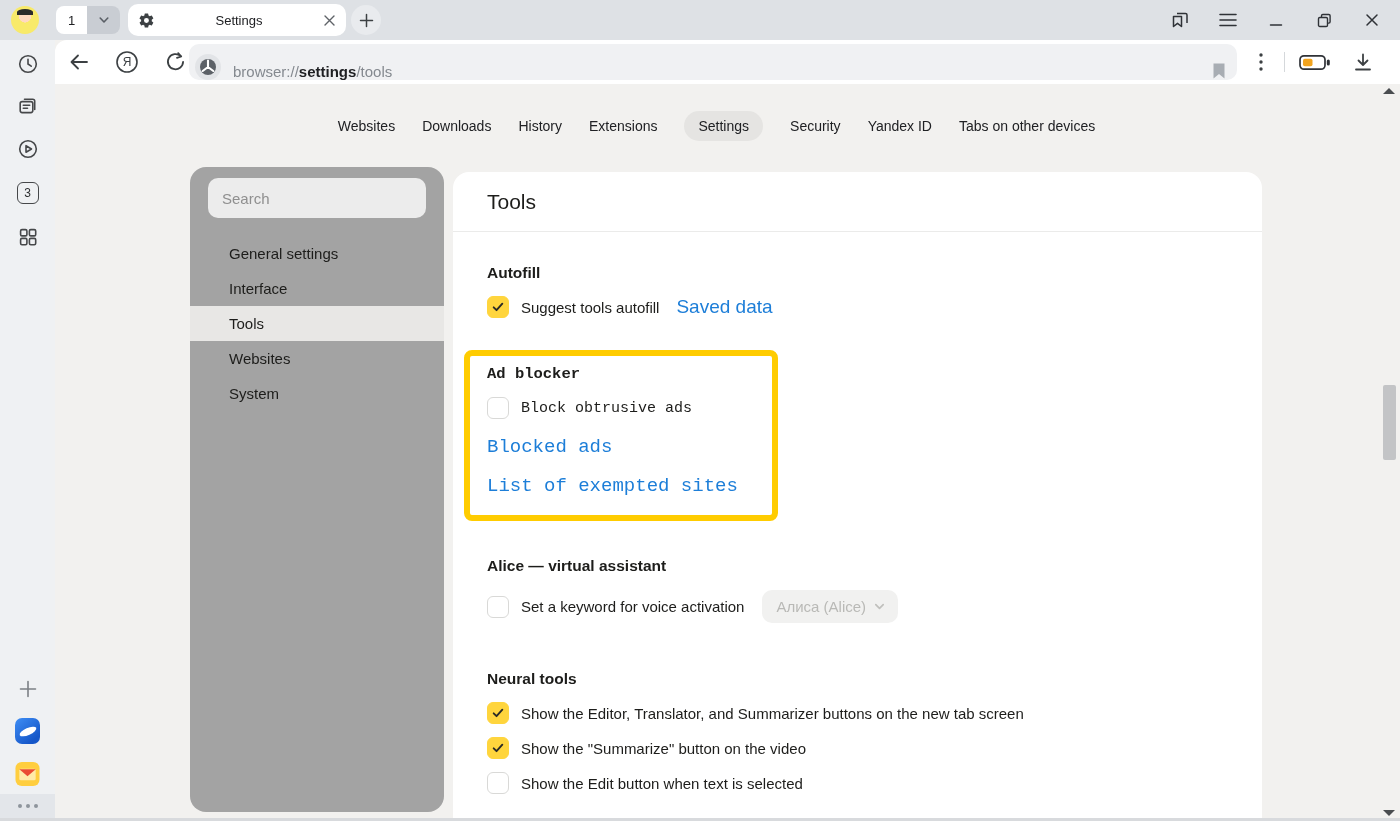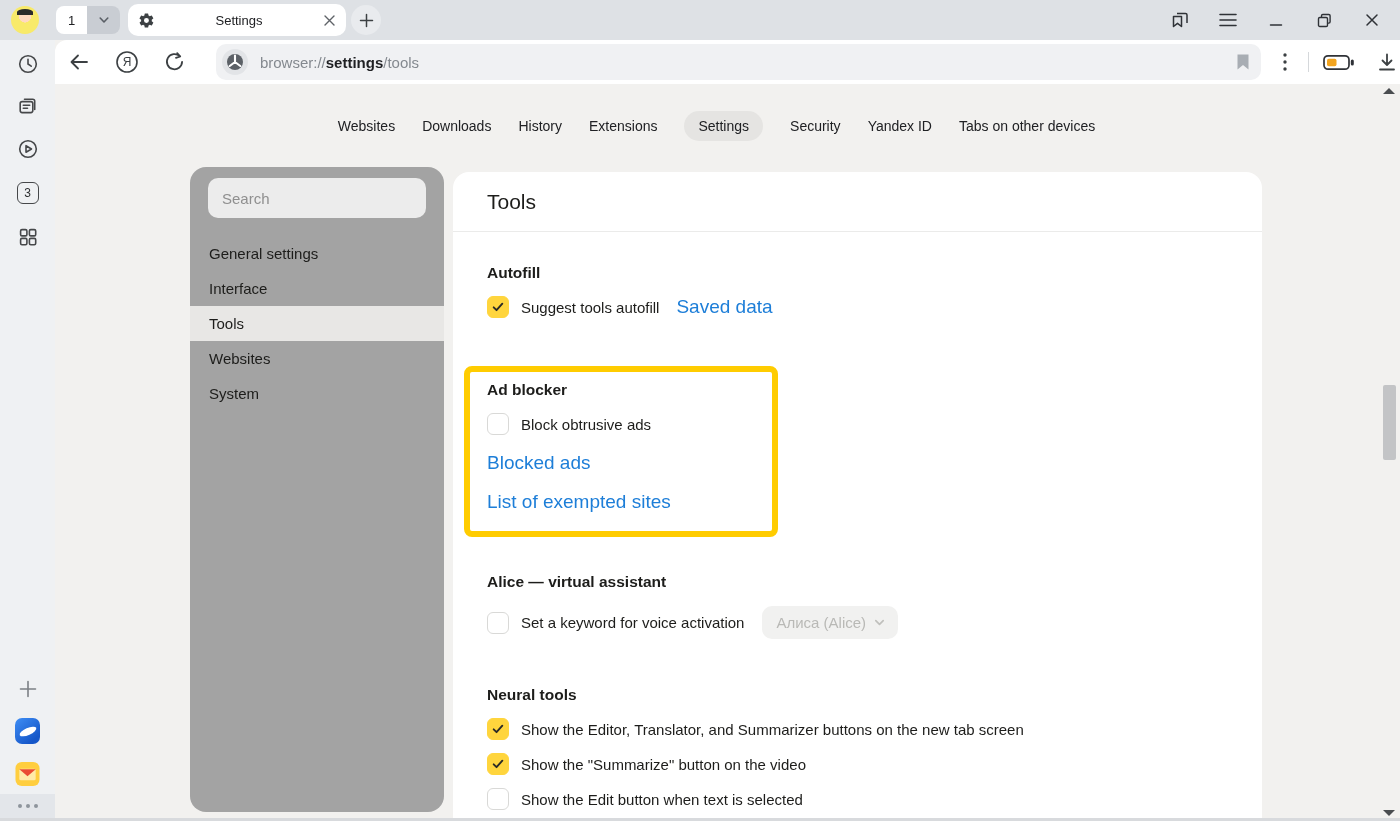--- a/index.html
+++ b/index.html
@@ -20,21 +20,21 @@
   .tab{ position:absolute; left:128px; top:4px; width:218px; height:32px; background:#fff; border-radius:10px; display:flex; align-items:center; padding:0 10px; }
   .tab .tabtitle{ flex:1; text-align:center; font-size:13px; color:#202124; }
   .iconbtn{ background:none; border:none; display:flex; align-items:center; justify-content:center; cursor:pointer; }
   .newtab{ position:absolute; left:351px; top:5px; width:30px; height:30px; border:none; border-radius:50%; background:#e9ebee; display:flex; align-items:center; justify-content:center; cursor:pointer; }
   .tb-right{ position:absolute; right:4px; top:0; height:40px; display:flex; }
   .tb-right .iconbtn{ width:48px; height:40px; }
   
   .toolbar{ position:absolute; left:55px; top:40px; width:1345px; height:44px; background:#ffffff; border-radius:12px 0 0 0; display:flex; align-items:center; }
   .toolbar .navbtn{ width:24px; height:24px; margin-left:24px; }
   .toolbar .navbtn:first-child{ margin-left:12px; }
-  .addressbar{ margin-left:29px; width:1048px; height:36px; background:#f0f1f3; border-radius:10px; display:flex; align-items:center; padding:0 10px 0 6px; cursor:text; }
+  .addressbar{ margin-left:2px; width:1048px; height:36px; background:#f0f1f3; border-radius:10px; display:flex; align-items:flex-end; padding:0 10px 0 6px; cursor:text; }
   .sitebadge{ width:26px; height:26px; border-radius:50%; background:#e2e4e7; display:flex; align-items:center; justify-content:center; }
   .url{ flex:1; margin-left:12px; font-size:15px; color:#84898f; white-space:nowrap; }
   .url b{ color:#1f2023; font-weight:700; }
   .kebab{ width:24px; height:24px; margin-left:12px; }
   .vdiv{ width:1px; height:20px; background:#d5d8db; margin-left:11px; }
   .battery{ margin-left:14px; }
   .dl{ width:26px; height:26px; margin-left:20px; }
   
   .side{ position:absolute; left:0; top:40px; width:55px; height:781px; background:#eff1f3; }
   .side .railbtn{ position:absolute; left:15px; width:25px; height:25px; }
@@ -45,36 +45,36 @@
   .raildots i{ width:4px; height:4px; border-radius:50%; background:#8e959c; }
   
   .page{ position:absolute; left:55px; top:84px; width:1345px; height:737px; }
   .navtabs{ position:absolute; top:27px; left:0; width:1323px; display:flex; justify-content:center; align-items:center; gap:27px; font-size:14px; color:#202124; }
   .navtab{ cursor:pointer; padding:7px 0; }
   .navtab.active{ background:#e5e4e2; border-radius:16px; padding:7px 14px; }
   .panel{ position:absolute; left:135px; top:83px; width:254px; height:645px; background:#a3a3a3; border-radius:16px; }
   .search{ display:block; margin:11px 18px 0; width:218px; height:40px; background:#ececec; border:none; border-radius:10px; font-size:15px; padding:0 14px; color:#1d1d1b; font-family:inherit; outline:none; }
   .search::placeholder{ color:#8f8f8f; }
   .mlist{ margin-top:18px; }
-  .mitem{ height:35px; display:flex; align-items:center; padding-left:19px; font-size:15px; cursor:pointer; }
+  .mitem{ height:35px; display:flex; align-items:center; padding-left:39px; font-size:15px; cursor:pointer; }
   .mitem.active{ background:#e8e7e5; }
   
   .card{ position:absolute; left:398px; top:88px; width:809px; height:649px; background:#fff; border-radius:16px 16px 0 0; padding:0 34px; }
   .card h1{ font-size:21px; font-weight:400; padding-top:17px; line-height:26px; }
   .carddiv{ height:1px; background:#ebebea; margin:16px -34px 0; }
   .sech{ font-size:15.5px; font-weight:700; line-height:20px; }
   .row{ display:flex; align-items:center; margin-top:13px; }
   .cb{ width:22px; height:22px; border-radius:6px; border:1px solid #d9d9d7; background:#fff; display:flex; align-items:center; justify-content:center; cursor:pointer; flex:0 0 auto; }
   .cb svg{ visibility:hidden; }
   .cb.checked{ background:#ffd53d; border-color:#ffd53d; }
   .cb.checked svg{ visibility:visible; }
   .rowlabel{ margin-left:12px; font-size:15px; }
   .link{ color:#1d7ed8; font-size:19px; text-decoration:none; cursor:pointer; }
   .row .link{ margin-left:17px; }
-  .adgroup{ margin-top:48px; margin-left:-23px; width:314px; border:6px solid #ffcc00; border-radius:8px; padding:8px 16px 18px 17px; }
+  .adgroup{ margin-top:32px; margin-left:-23px; width:314px; border:6px solid #ffcc00; border-radius:8px; padding:8px 16px 18px 17px;font-family:Liberation Mono, monospace; }
   .adgroup .row{ margin-top:13px; }
   .adgroup .link{ display:block; margin-top:17px; }
   .mt-alice{ margin-top:35px; }
   .row-alice{ margin-top:14px; }
   .dropdown{ margin-left:18px; height:33px; background:#f1f1f0; border:none; border-radius:10px; display:flex; align-items:center; padding:0 12px 0 14px; cursor:default; }
   .dropdown span{ font-size:15px; color:#b9b9b6; }
   .dropdown svg{ margin-left:7px; }
   .mt-neural{ margin-top:46px; }
   
   .scrollgutter{ position:absolute; right:0; top:0; width:22px; height:734px; }

